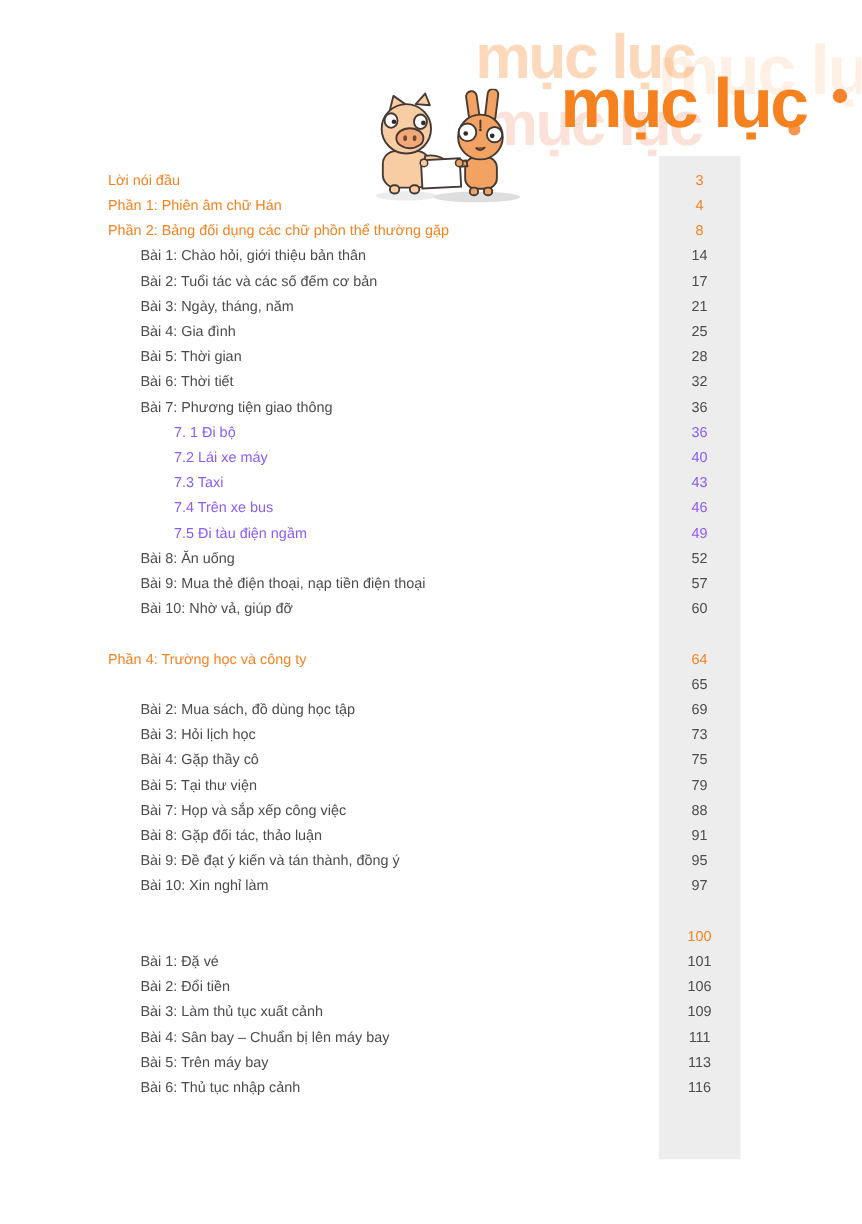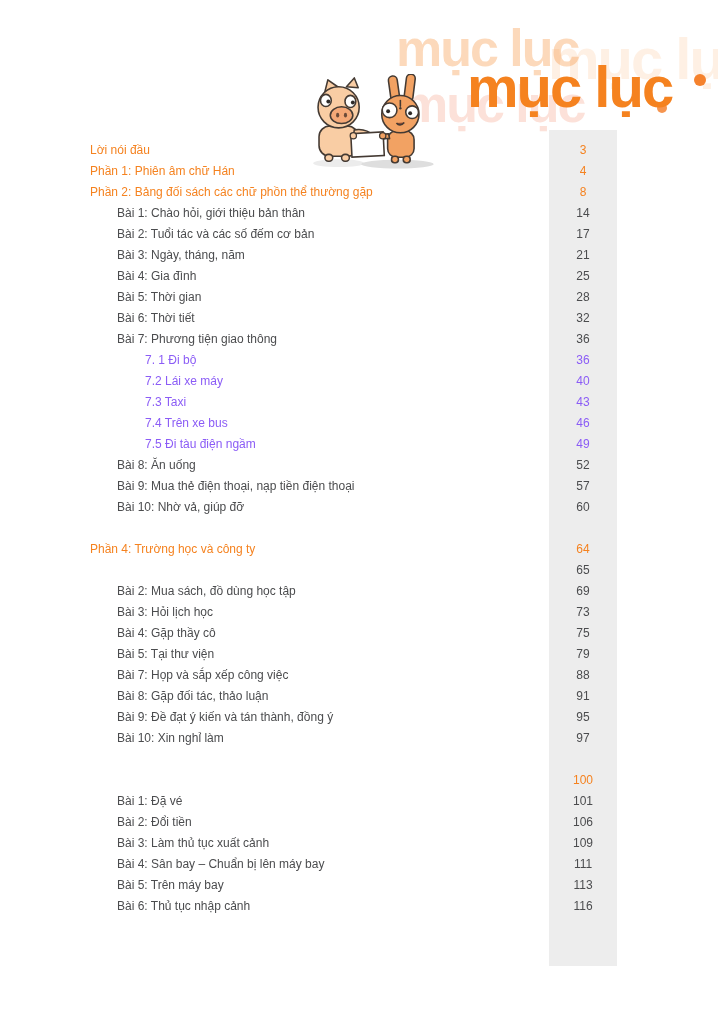--- a/index.html
+++ b/index.html
@@ -97,21 +97,21 @@
   <div class="toc">
       <div class="toc-row lv0">
         <span class="lab">Lời nói đầu</span>
         <span class="num">3</span>
       </div>
       <div class="toc-row lv0">
         <span class="lab">Phần 1: Phiên âm chữ Hán</span>
         <span class="num">4</span>
       </div>
       <div class="toc-row lv0">
-        <span class="lab">Phần 2: Bảng đối sách các chữ phồn thể thường gặp</span>
+        <span class="lab">Phần 2: Bảng đối dụng các chữ phồn thể thường gặp</span>
         <span class="num">8</span>
       </div>
       <div class="toc-row lv1">
         <span class="lab">Bài 1: Chào hỏi, giới thiệu bản thân</span>
         <span class="num">14</span>
       </div>
       <div class="toc-row lv1">
         <span class="lab">Bài 2: Tuổi tác và các số đếm cơ bản</span>
         <span class="num">17</span>
       </div>

